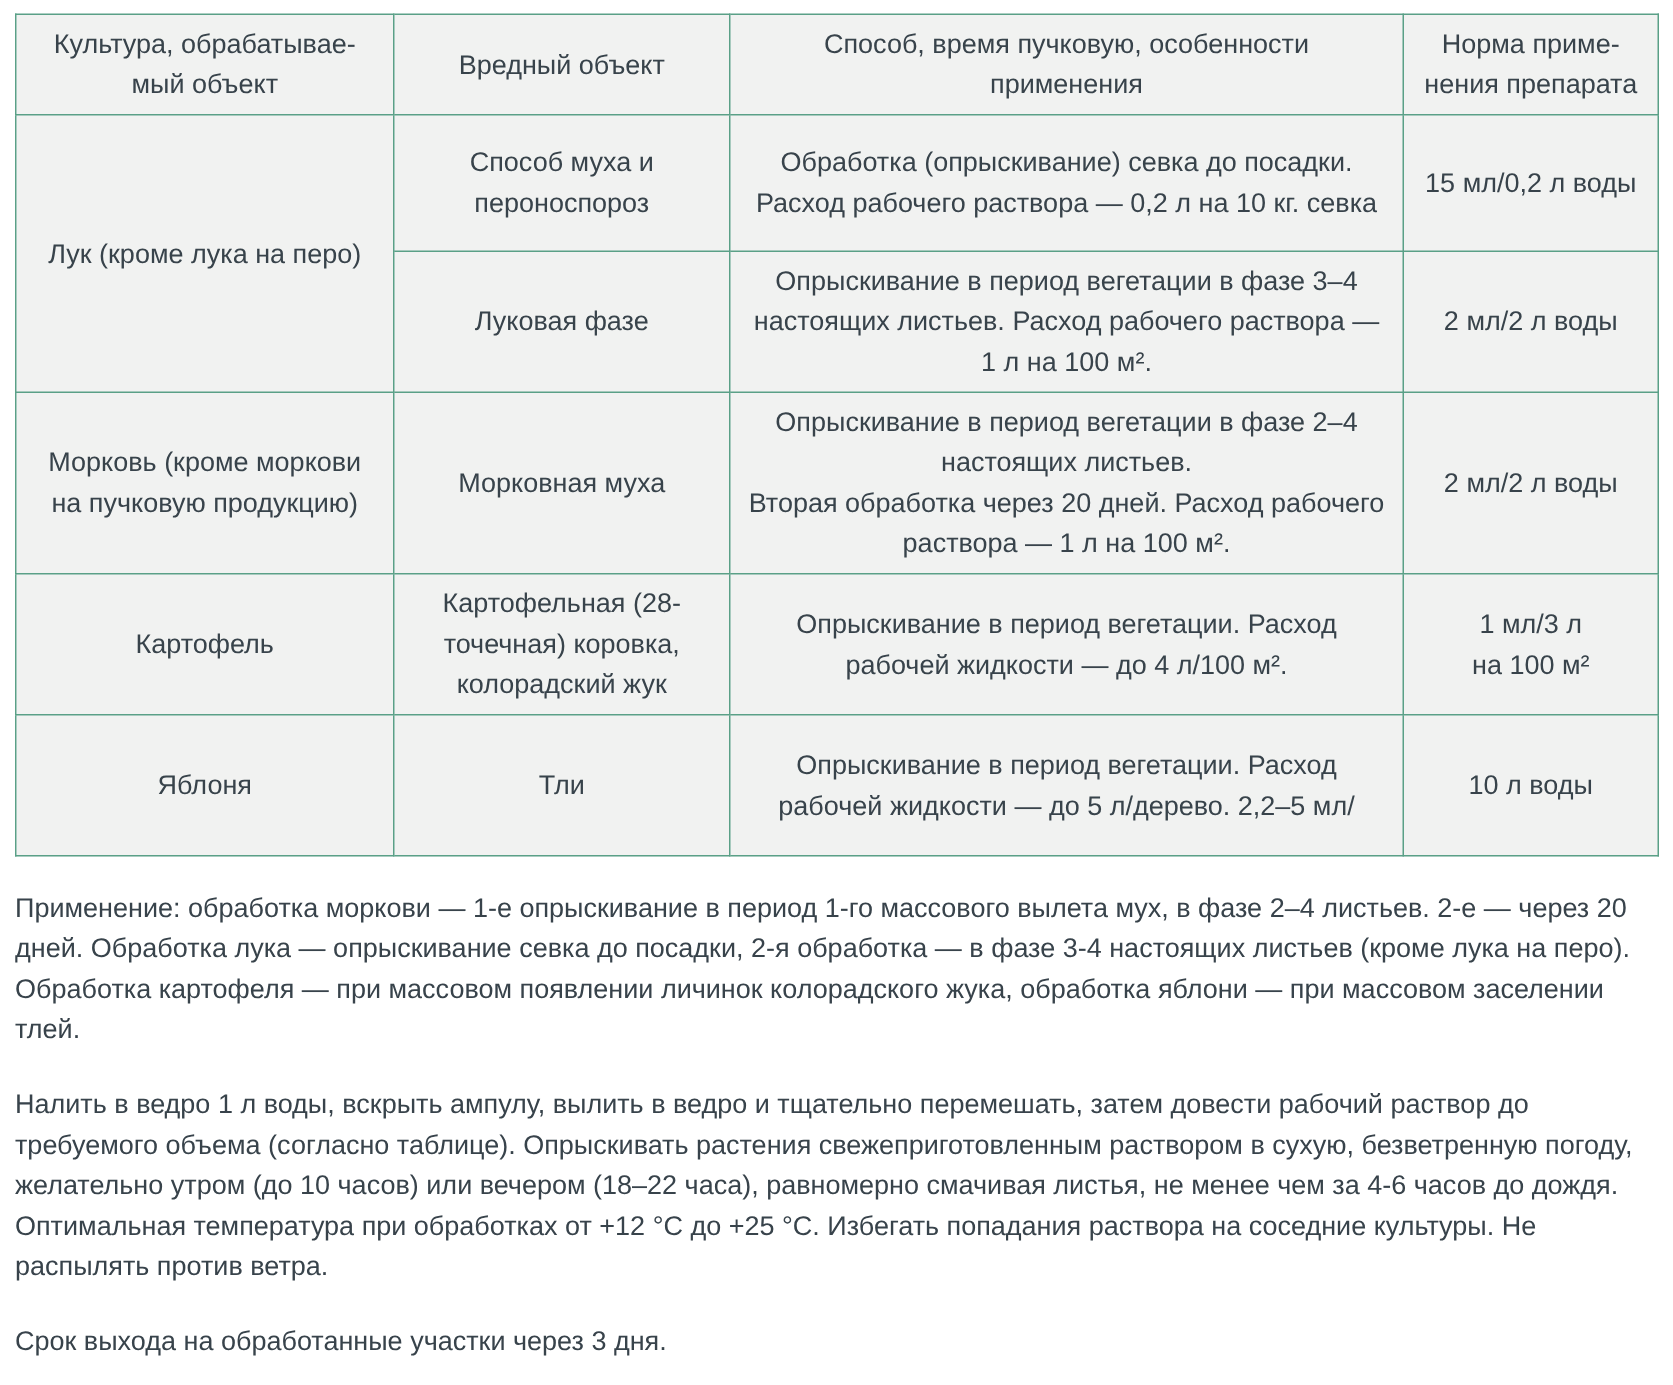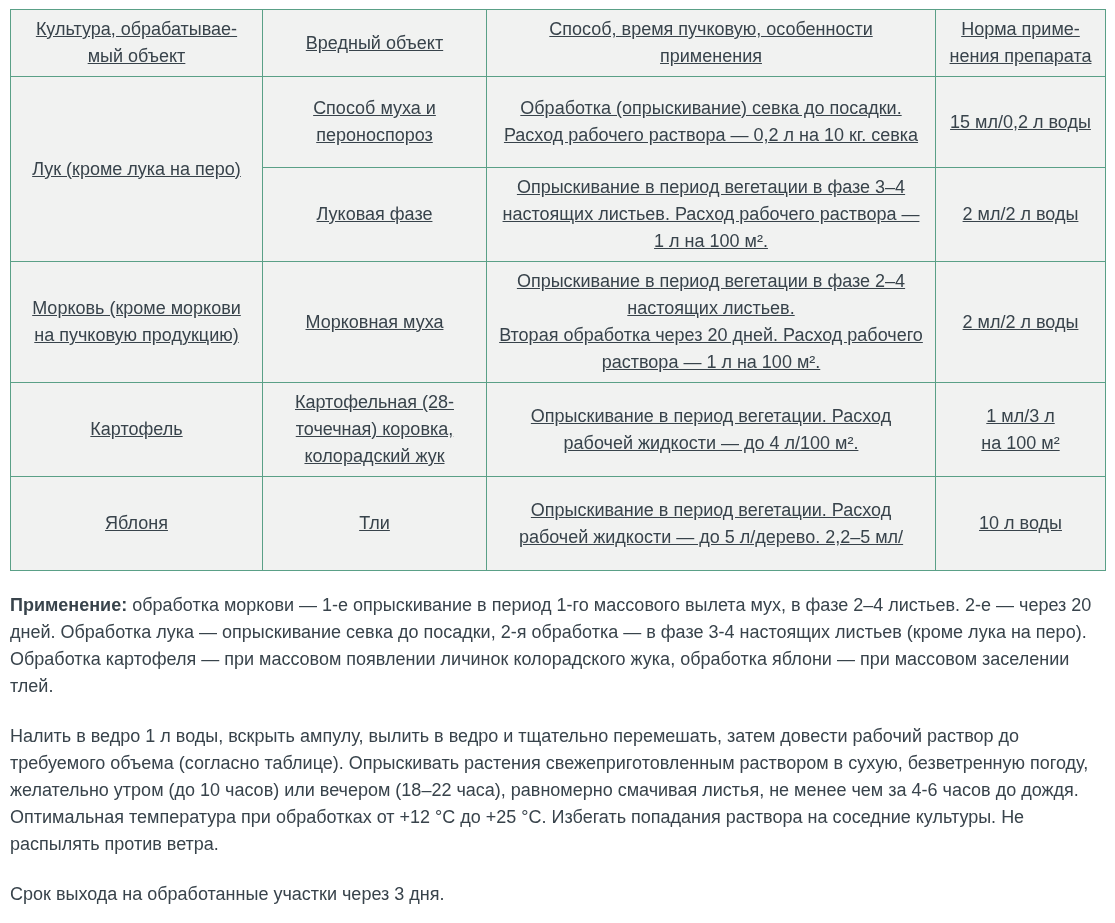--- a/index.html
+++ b/index.html
@@ -15,21 +15,20 @@
     font-family: "Liberation Sans", "DejaVu Sans", sans-serif;
     color: #38434b;
   }
   .page {
     padding: 9px 10px 0 10px;
   }
   table.app-table {
     border-collapse: collapse;
     width: 1095px;
     table-layout: fixed;
-    text-decoration: underline;
   }
   table.app-table col.c1 { width: 252px; }
   table.app-table col.c2 { width: 224px; }
   table.app-table col.c3 { width: 449px; }
   table.app-table col.c4 { width: 170px; }
   table.app-table th,
   table.app-table td {
     border: 1px solid #5aa087;
     background: #f1f2f1;
     text-align: center;
@@ -50,21 +49,21 @@
   .text-block {
     margin-top: 21px;
     width: 1095px;
   }
   .text-block p {
     margin: 0 0 23px 0;
     font-size: 18px;
     line-height: 1.5;
   }
   .text-block strong {
-    font-weight: bold;
+    font-weight: normal;
   }
   .win-activation {
     position: absolute;
     pointer-events: none;
   }
 </style>
 </head>
 <body>
 
 <div class="page">

